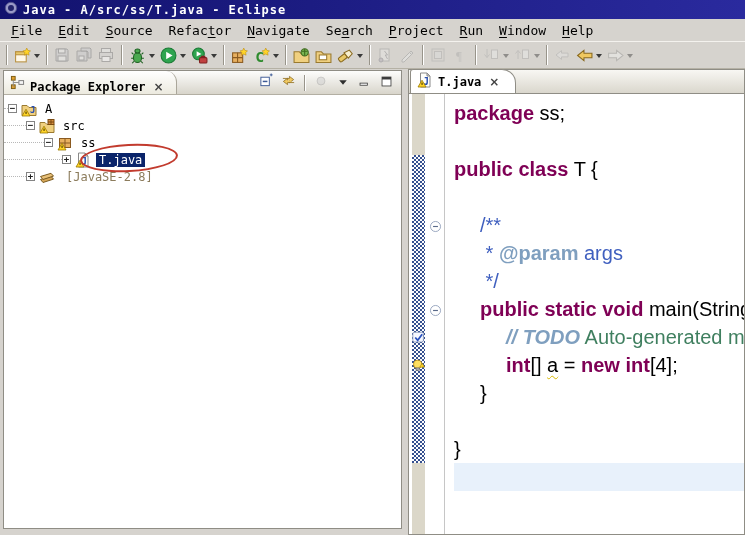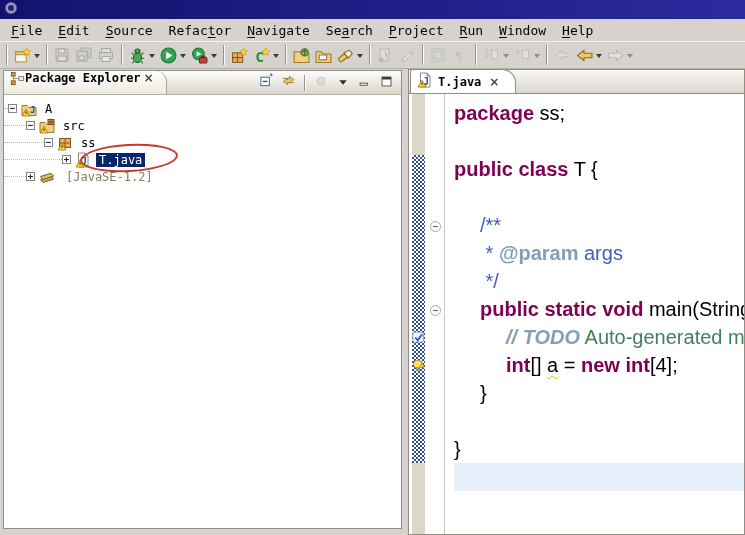--- a/index.html
+++ b/index.html
@@ -22,21 +22,21 @@
   .tb-btn{height:24px;display:flex;align-items:center;justify-content:center;padding:0 2px;}
   .tb-btn .ic{display:flex;width:18px;height:18px;align-items:center;justify-content:center;}
   .tb-btn.disabled{opacity:.45;filter:grayscale(.8);}
   .dd-arrow{width:0;height:0;border:3px solid transparent;border-top:4px solid #3a3a3a;margin-left:3px;margin-top:4px;}
   
   .workspace{position:absolute;top:69px;left:0;right:0;bottom:0;}
   .pe-panel{position:absolute;left:3px;top:1px;width:399px;bottom:6px;border:1px solid #8f8d85;
             background:#fff;display:flex;flex-direction:column;}
   .view-header{height:24px;background:linear-gradient(#fdfdfc,#d8d5cb);border-bottom:1px solid #b3afa3;
                display:flex;align-items:center;}
-  .view-tab{display:flex;align-items:flex-start;padding:0 12px 0 6px;height:100%;
+  .view-tab{display:flex;align-items:flex-end;gap:5px;padding:0 12px 0 6px;height:100%;
             background:linear-gradient(#ffffff,#eceadf);border-right:1px solid #aaa69a;
             border-radius:2px 11px 0 0;}
   .view-tab-label{font:bold 12px "DejaVu Sans Mono",monospace;white-space:nowrap;}
   .tab-close{font:bold 12px "DejaVu Sans",sans-serif;color:#444;margin-left:3px;cursor:default;}
   .view-toolbar{margin-left:auto;display:flex;align-items:center;gap:3px;padding-right:5px;}
   .vt-btn{width:19px;height:18px;display:flex;align-items:center;justify-content:center;}
   .vt-btn.disabled{opacity:.5;filter:grayscale(1);}
   .vt-sep{width:1px;height:16px;background:#98948a;box-shadow:1px 0 0 #fff;margin:0 3px;}
   .pe-content{flex:1;position:relative;overflow:hidden;font:12px "DejaVu Sans Mono",monospace;padding-top:5px;}
   .trow{display:flex;align-items:center;height:17px;white-space:nowrap;}
@@ -81,20 +81,21 @@
 </style>
 </head>
 <body>
 
 <div class="window">
   <div class="titlebar">
     <span class="ic" id="title-icon"><svg width="14" height="14" viewBox="0 0 16 16">
           <circle cx="8" cy="8" r="6.5" fill="#9a9ac8" stroke="#50508c"></circle>
           <circle cx="8" cy="8" r="3.4" fill="#23236b"></circle>
         </svg></span>
+    <span class="title-text">Java - A/src/ss/T.java - Eclipse</span>
   </div>
   <div class="menubar" id="menubar">
       <span class="menu-item"><u>F</u>ile</span>
       <span class="menu-item"><u>E</u>dit</span>
       <span class="menu-item"><u>S</u>ource</span>
       <span class="menu-item">Refac<u>t</u>or</span>
       <span class="menu-item"><u>N</u>avigate</span>
       <span class="menu-item">Se<u>a</u>rch</span>
       <span class="menu-item"><u>P</u>roject</span>
       <span class="menu-item"><u>R</u>un</span>
@@ -407,21 +408,21 @@
             </div>
             <div class="trow">
               <span class="t-indent" style="width: 22px;"></span>
               <span class="exp">+</span>
               <span class="ticon">
                 <svg width="16" height="16" viewBox="0 0 16 16">
                   <path d="M1.5 10.5 l10.5-3.2 2.5 2.8 -10.5 3.4 z" fill="#d8a858" stroke="#7a5a20"></path>
                   <path d="M1.5 7.5 l10.5-3.2 2.5 2.8 -10.5 3.4 z" fill="#e8c078" stroke="#7a5a20"></path>
                 </svg>
               </span>
-              <span class="tsuffix">[JavaSE-1.2]</span>
+              <span class="tsuffix">[JavaSE-2.8]</span>
             </div>
           </div>
         <div class="ellipse"></div>
       </div>
     </div>
     <div class="sash"></div>
     <div class="editor-panel">
       <div class="editor-tabbar">
         <div class="editor-tab">
           <span class="ic" id="ed-tab-icon"><svg width="16" height="16" viewBox="0 0 16 16">

